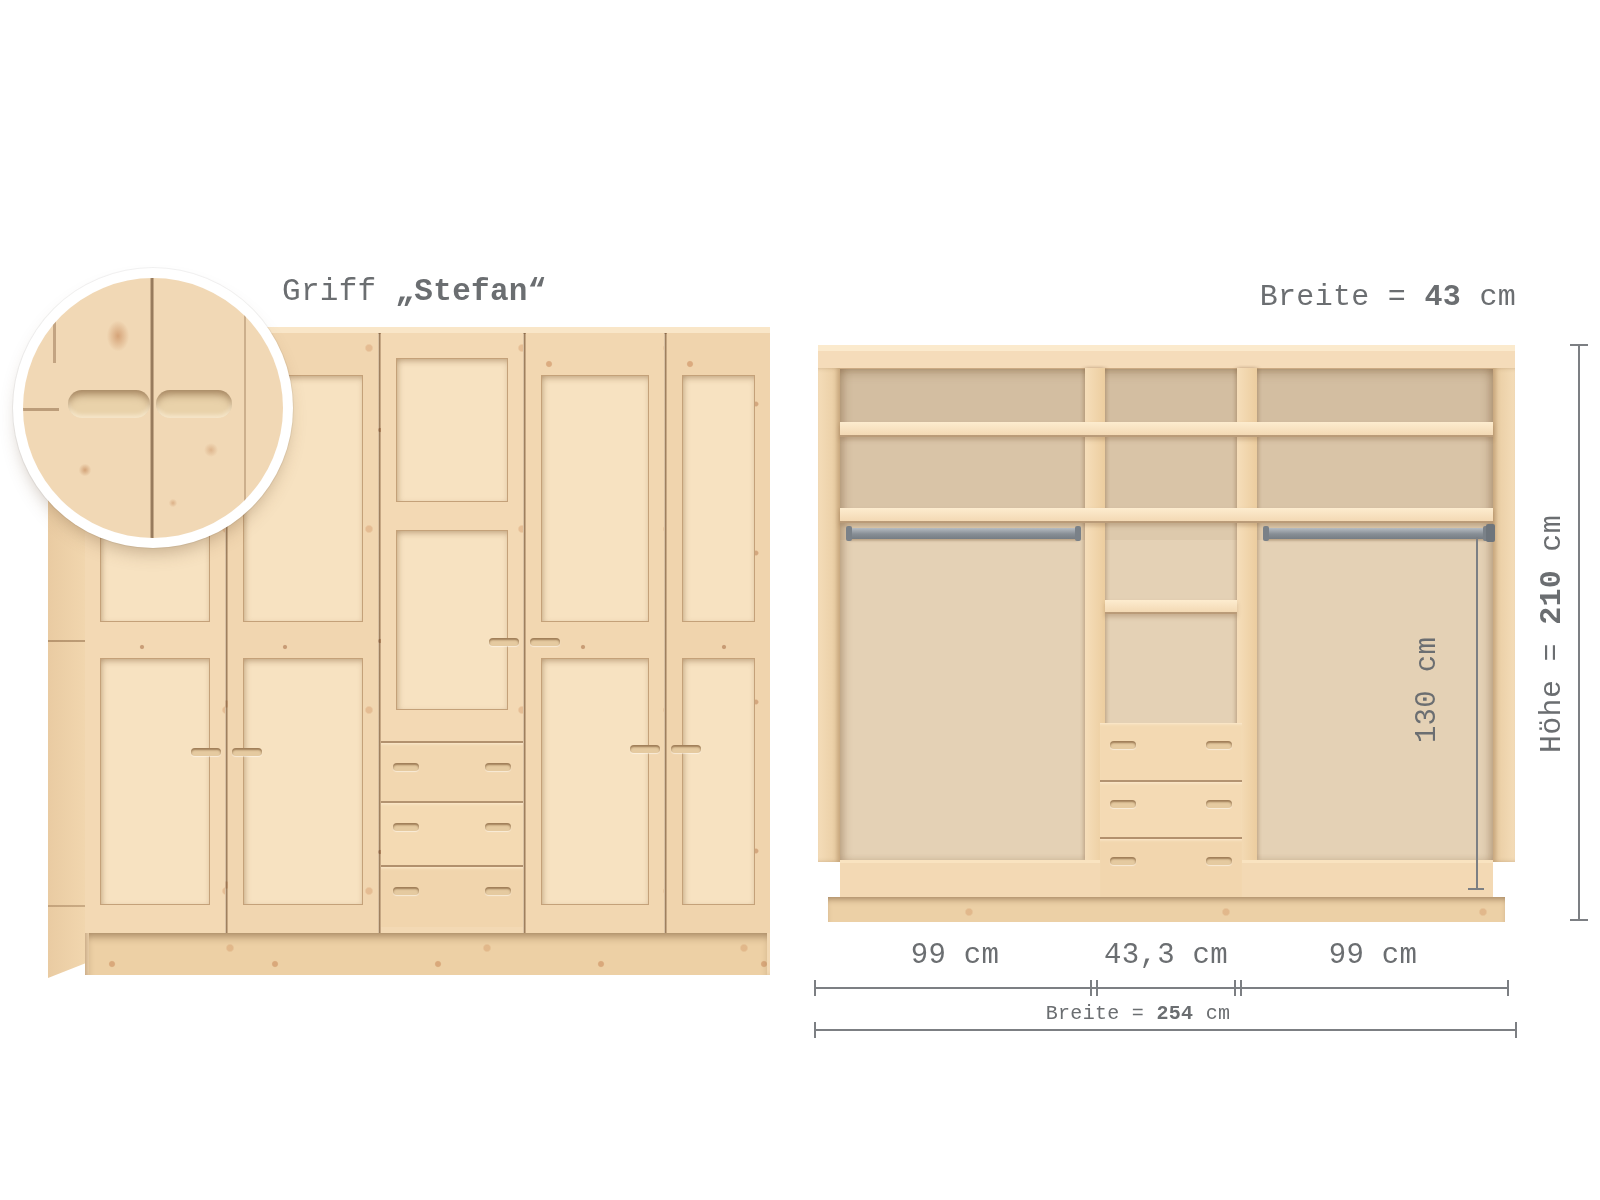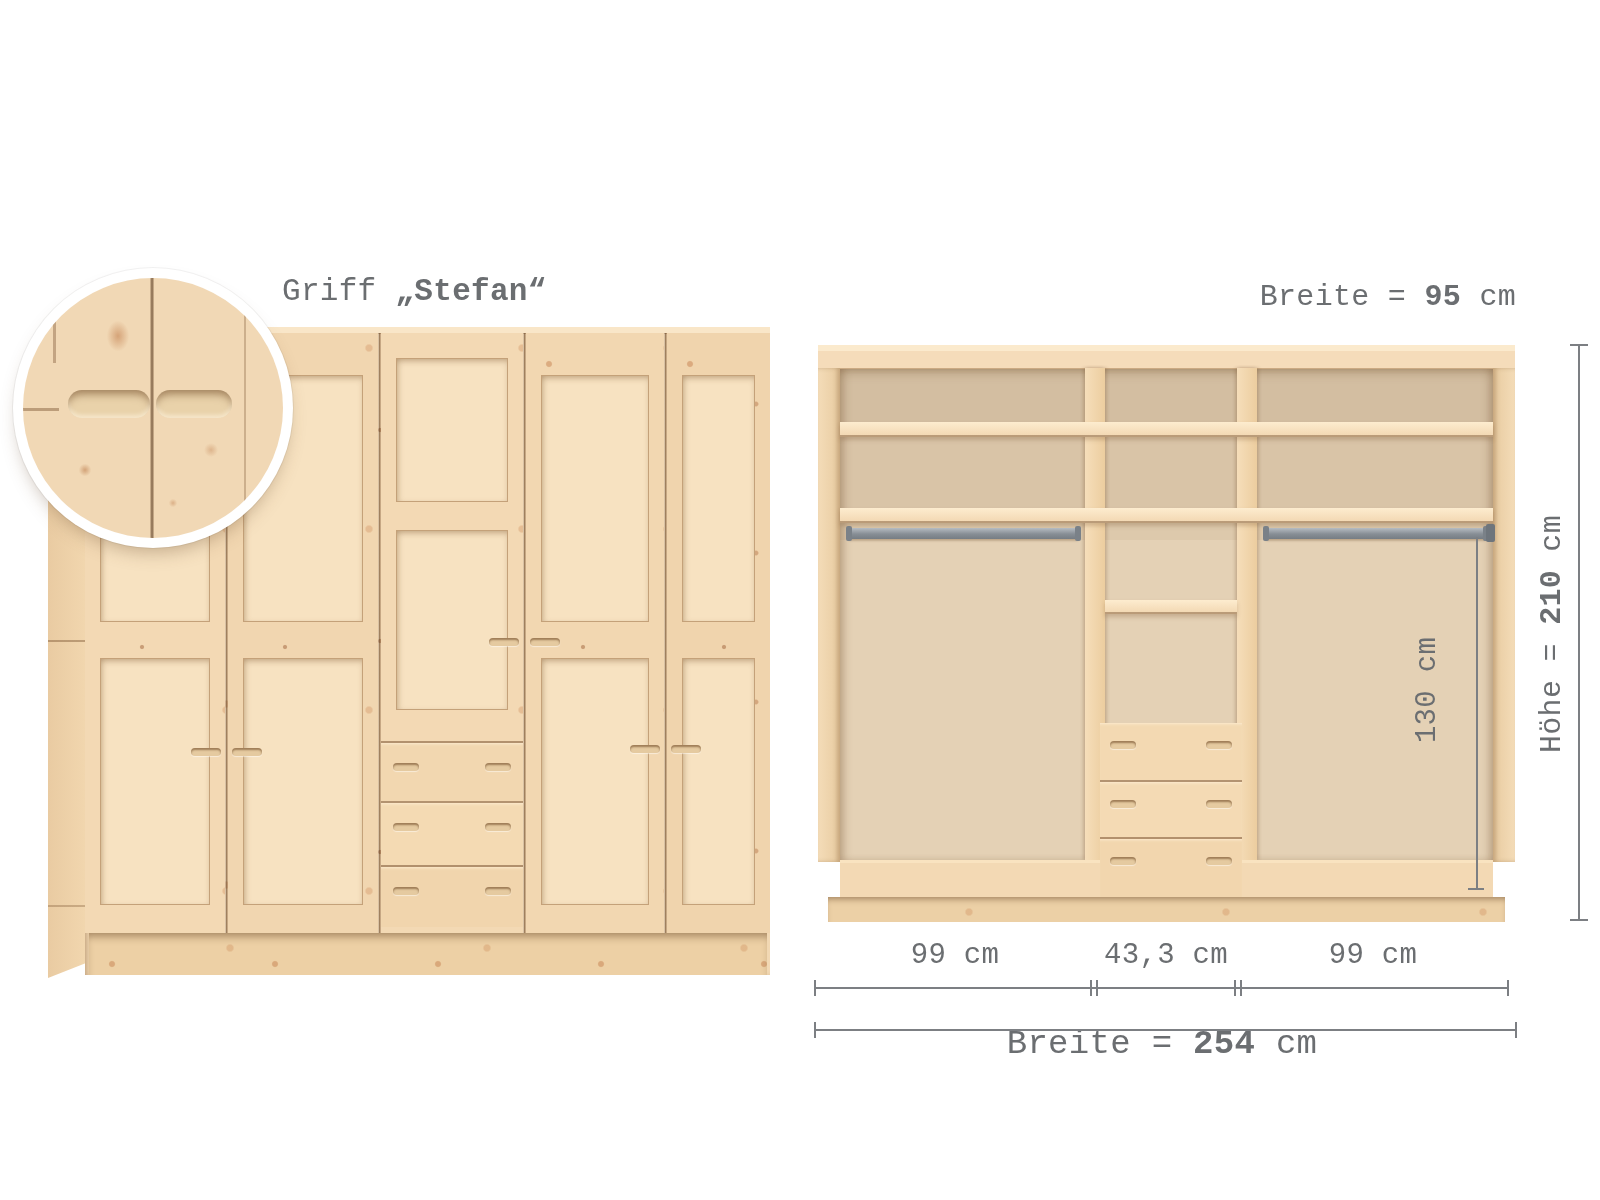--- a/index.html
+++ b/index.html
@@ -179,21 +179,21 @@
       <div class="dfront knots" style="top:114px;height:60px;background-color:#f2d6ae;">
         <div class="slot" style="left:10px;top:18px;"></div>
         <div class="slot" style="right:10px;top:18px;"></div>
       </div>
     </div>
     <div class="abs knots" style="left:10px;top:552px;width:677px;height:25px;background-color:#ecd0a6;
                 box-shadow:inset 0 5px 6px -3px rgba(90,55,25,.5);"></div>
   </div>
 
   <div class="plain" style="right:84px;top:280px;">
-    <span>Breite = </span><b>95</b><span> cm</span>
+    <span>Breite = </span><b>43</b><span> cm</span>
   </div>
 
   <div class="vline" style="left:1578px;top:345px;width:2px;height:576px;"></div>
   <div class="tick" style="left:1570px;top:344px;width:18px;height:2px;"></div>
   <div class="tick" style="left:1570px;top:919px;width:18px;height:2px;"></div>
   <div class="dimtext vtext" style="left:1552px;top:634px;font-size:30px;">
     <span>Höhe = </span><b>210</b><span> cm</span>
   </div>
 
   <div class="vline" style="left:1476px;top:537px;width:2px;height:353px;"></div>
@@ -212,20 +212,20 @@
     <span>99 cm</span>
   </div>
   <div class="hline" style="left:815px;top:987px;width:693px;height:2px;"></div>
   <div class="tick" style="left:814px;top:980px;width:2px;height:16px;"></div>
   <div class="tick" style="left:1090px;top:980px;width:2px;height:16px;"></div>
   <div class="tick" style="left:1096px;top:980px;width:2px;height:16px;"></div>
   <div class="tick" style="left:1234px;top:980px;width:2px;height:16px;"></div>
   <div class="tick" style="left:1240px;top:980px;width:2px;height:16px;"></div>
   <div class="tick" style="left:1507px;top:980px;width:2px;height:16px;"></div>
 
-  <div class="dimtext" style="left:1162px;top:1013px;font-size:34px;margin-top:31px;">
+  <div class="dimtext" style="left:1138px;top:1013px;font-size:20px;">
     <span>Breite = </span><b>254</b><span> cm</span>
   </div>
   <div class="hline" style="left:815px;top:1029px;width:702px;height:2px;"></div>
   <div class="tick" style="left:814px;top:1022px;width:2px;height:16px;"></div>
   <div class="tick" style="left:1515px;top:1022px;width:2px;height:16px;"></div>
 
 </div>
 
 </body></html>

